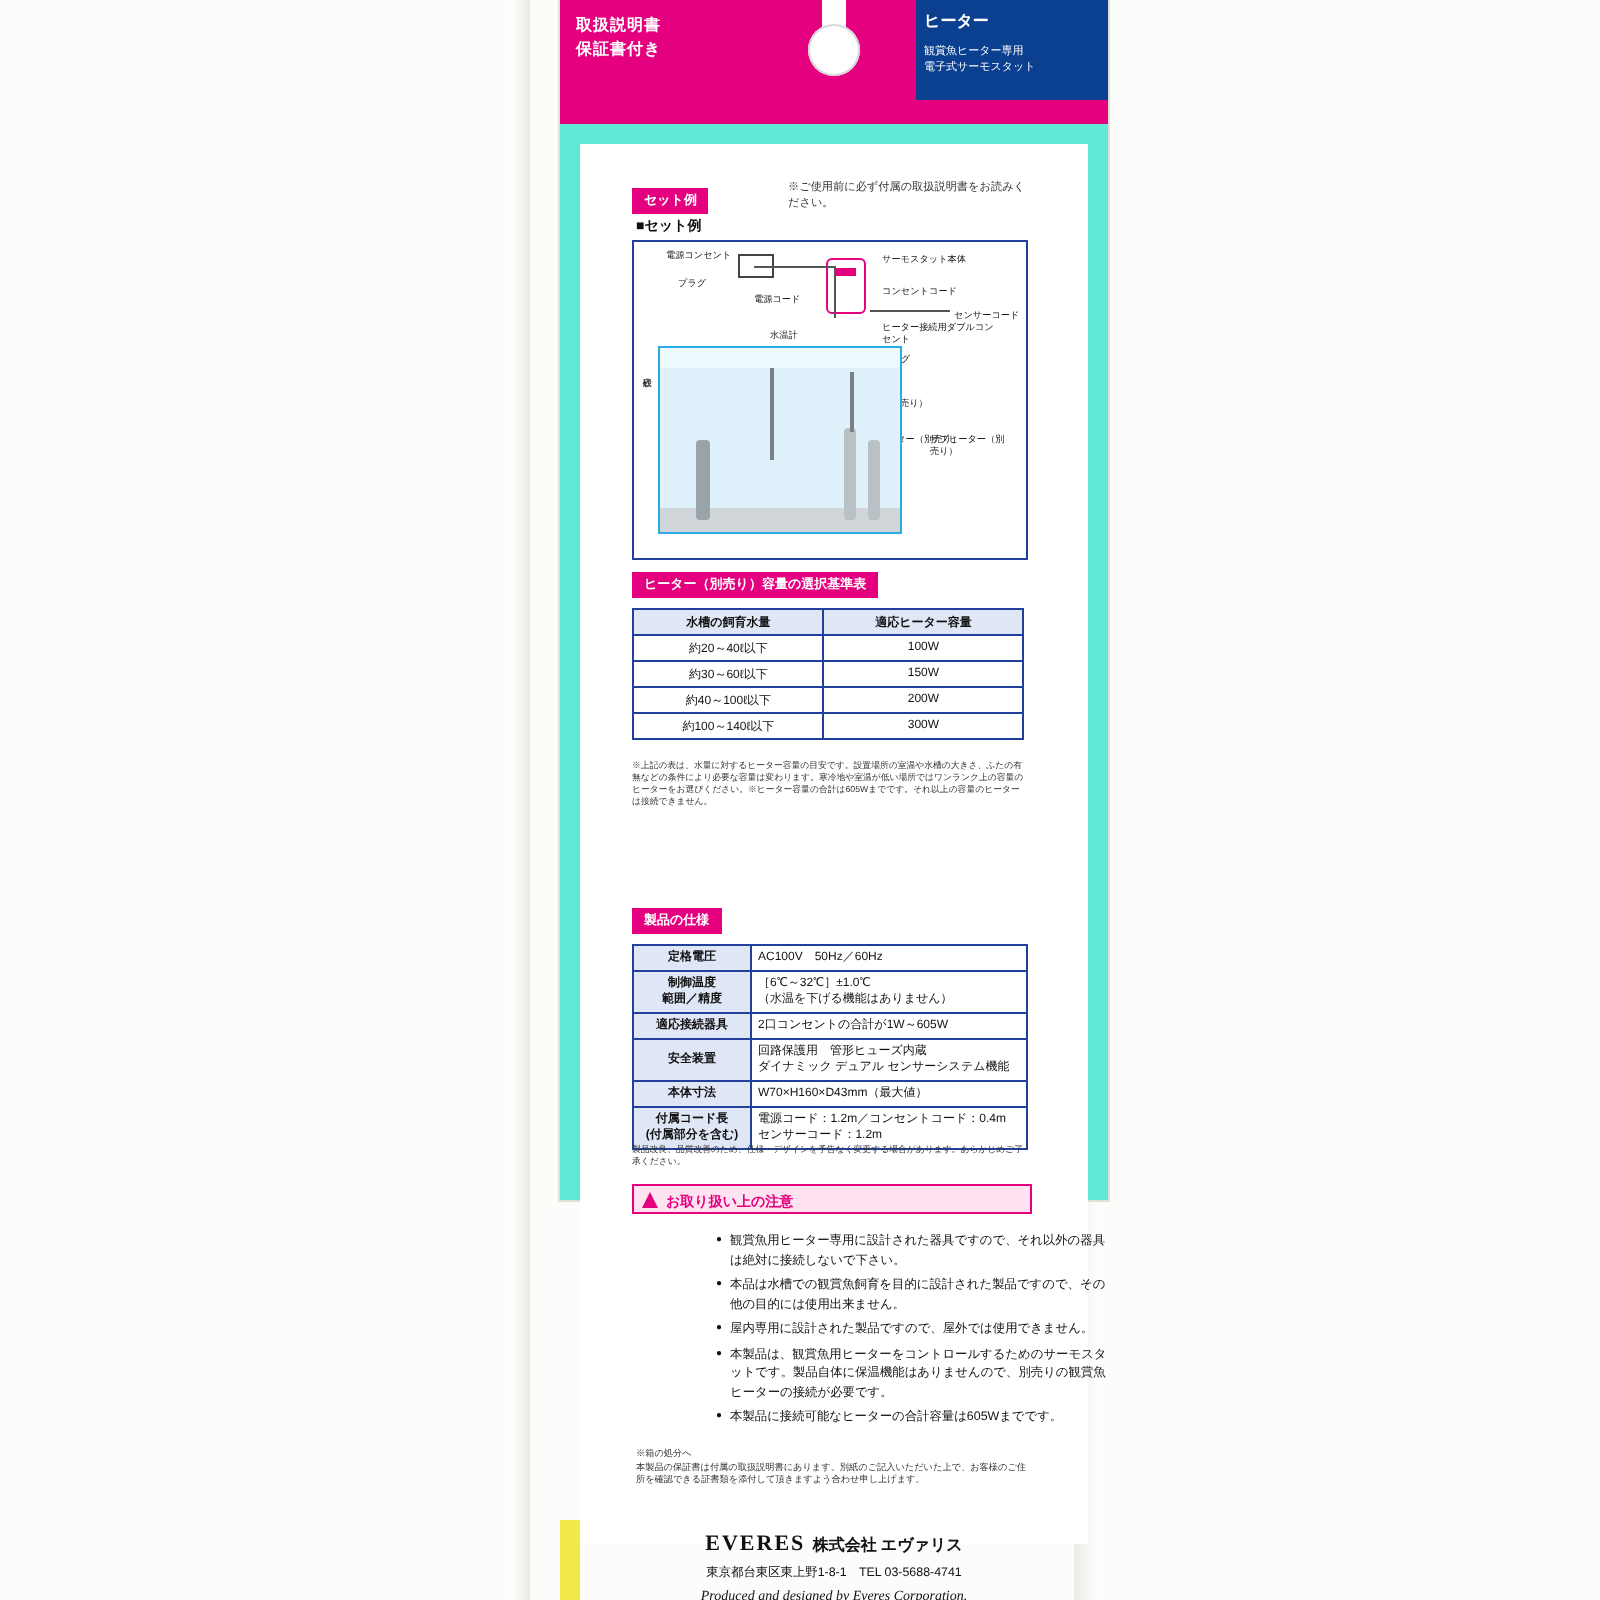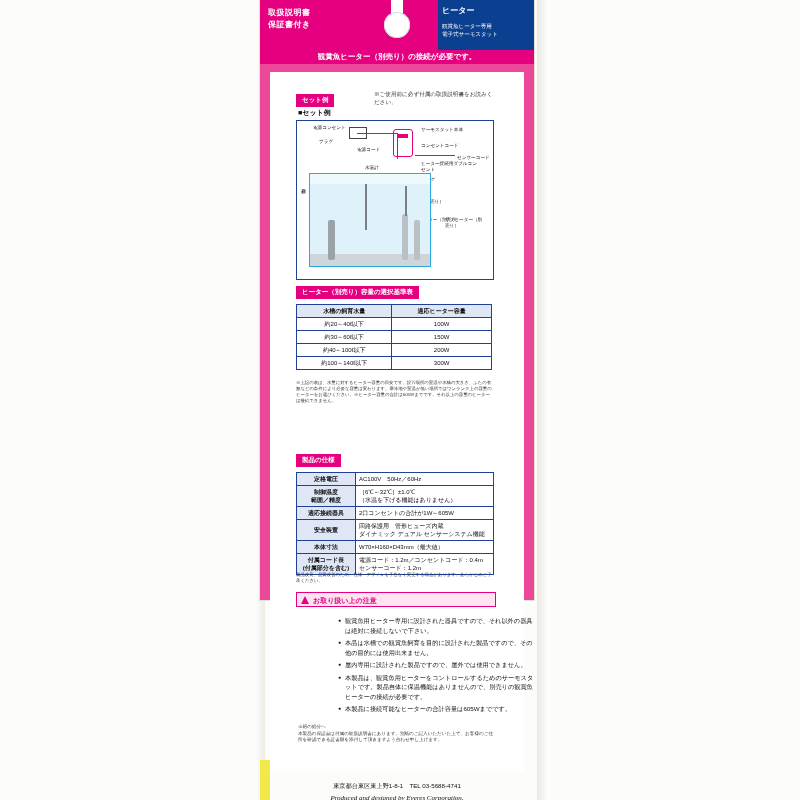--- a/index.html
+++ b/index.html
@@ -6,22 +6,22 @@
   body{
     width:800px;height:800px;overflow:hidden;
     background:#ffffff;
     font-family:"Liberation Sans", sans-serif;
     color:#231f20;
   }
   .page{position:relative;width:800px;height:800px;background:#fcfcfa;}
 
   
   .pkg{
-    position:absolute;left:260px;top:0;width:274px;height:600px;
-    background:#ec4899;
+    position:absolute;left:280px;top:0;width:274px;height:600px;
+    background:#5eead4;
     box-shadow:0 0 0 1px #e3e0d8;
   }
   .pkg-shadow-l{position:absolute;left:255px;top:0;width:10px;height:800px;background:linear-gradient(to right,#ffffff,#eceae4);}
   .pkg-shadow-r{position:absolute;left:537px;top:0;width:12px;height:800px;background:linear-gradient(to right,#ebe9e3,#ffffff);}
 
   
   .hdr{position:absolute;left:0;top:0;width:274px;height:62px;background:#e4007f;}
   .hdr-white{position:absolute;left:0;top:0;width:274px;height:50px;background:#e4007f;}
   .hdr-blue{position:absolute;right:0;top:0;width:96px;height:50px;background:#0b3f8f;}
   .hdr-hole{position:absolute;left:124px;top:12px;width:26px;height:26px;border-radius:50%;background:#ffffff;box-shadow:inset 0 0 0 1px #d9d9d9;}
@@ -99,23 +99,20 @@
     <div class="hdr">
       <div class="hdr-white"></div>
       <div class="hdr-blue"></div>
       <div class="hdr-hole-neck"></div>
       <div class="hdr-hole"></div>
       <div class="hdr-l-text" style="white-space:pre-line;">取扱説明書
 保証書付き</div>
       <div class="hdr-r-text">ヒーター</div>
       <div class="hdr-r-sub" style="white-space:pre-line;">観賞魚ヒーター専用
 電子式サーモスタット</div>
-      <div class="hdr-band">
-        <span>観賞魚ヒーター（別売り）の接続が必要です。</span>
-      </div>
     </div>
 
     <div class="panel">
 
       <div class="note-top">※ご使用前に必ず付属の取扱説明書をお読みください。</div>
 
       <div class="tag" style="left:26px;top:22px;">セット例</div>
       <div class="setbox-title">■セット例</div>
 
       <div class="setbox">
@@ -229,20 +226,24 @@
         <li>屋内専用に設計された製品ですので、屋外では使用できません。</li>
         <li>本製品は、観賞魚用ヒーターをコントロールするためのサーモスタットです。製品自体に保温機能はありませんので、別売りの観賞魚ヒーターの接続が必要です。</li>
         <li>本製品に接続可能なヒーターの合計容量は605Wまでです。</li>
       </ul>
 
       <div class="foot-note">
         <div>※箱の処分へ</div>
         <div>本製品の保証書は付属の取扱説明書にあります。別紙のご記入いただいた上で、お客様のご住所を確認できる証書類を添付して頂きますよう合わせ申し上げます。</div>
       </div>
 
+      <div class="brand">
+        <span>EVERES</span>
+        <span class="co">株式会社 エヴァリス</span>
+      </div>
       <div class="addr">東京都台東区東上野1-8-1　TEL 03-5688-4741</div>
       <div class="prod">Produced and designed by Everes Corporation.</div>
 
     </div>
 
     <div class="side-yellow"></div>
   </div>
 </div>
 
 </body></html>

